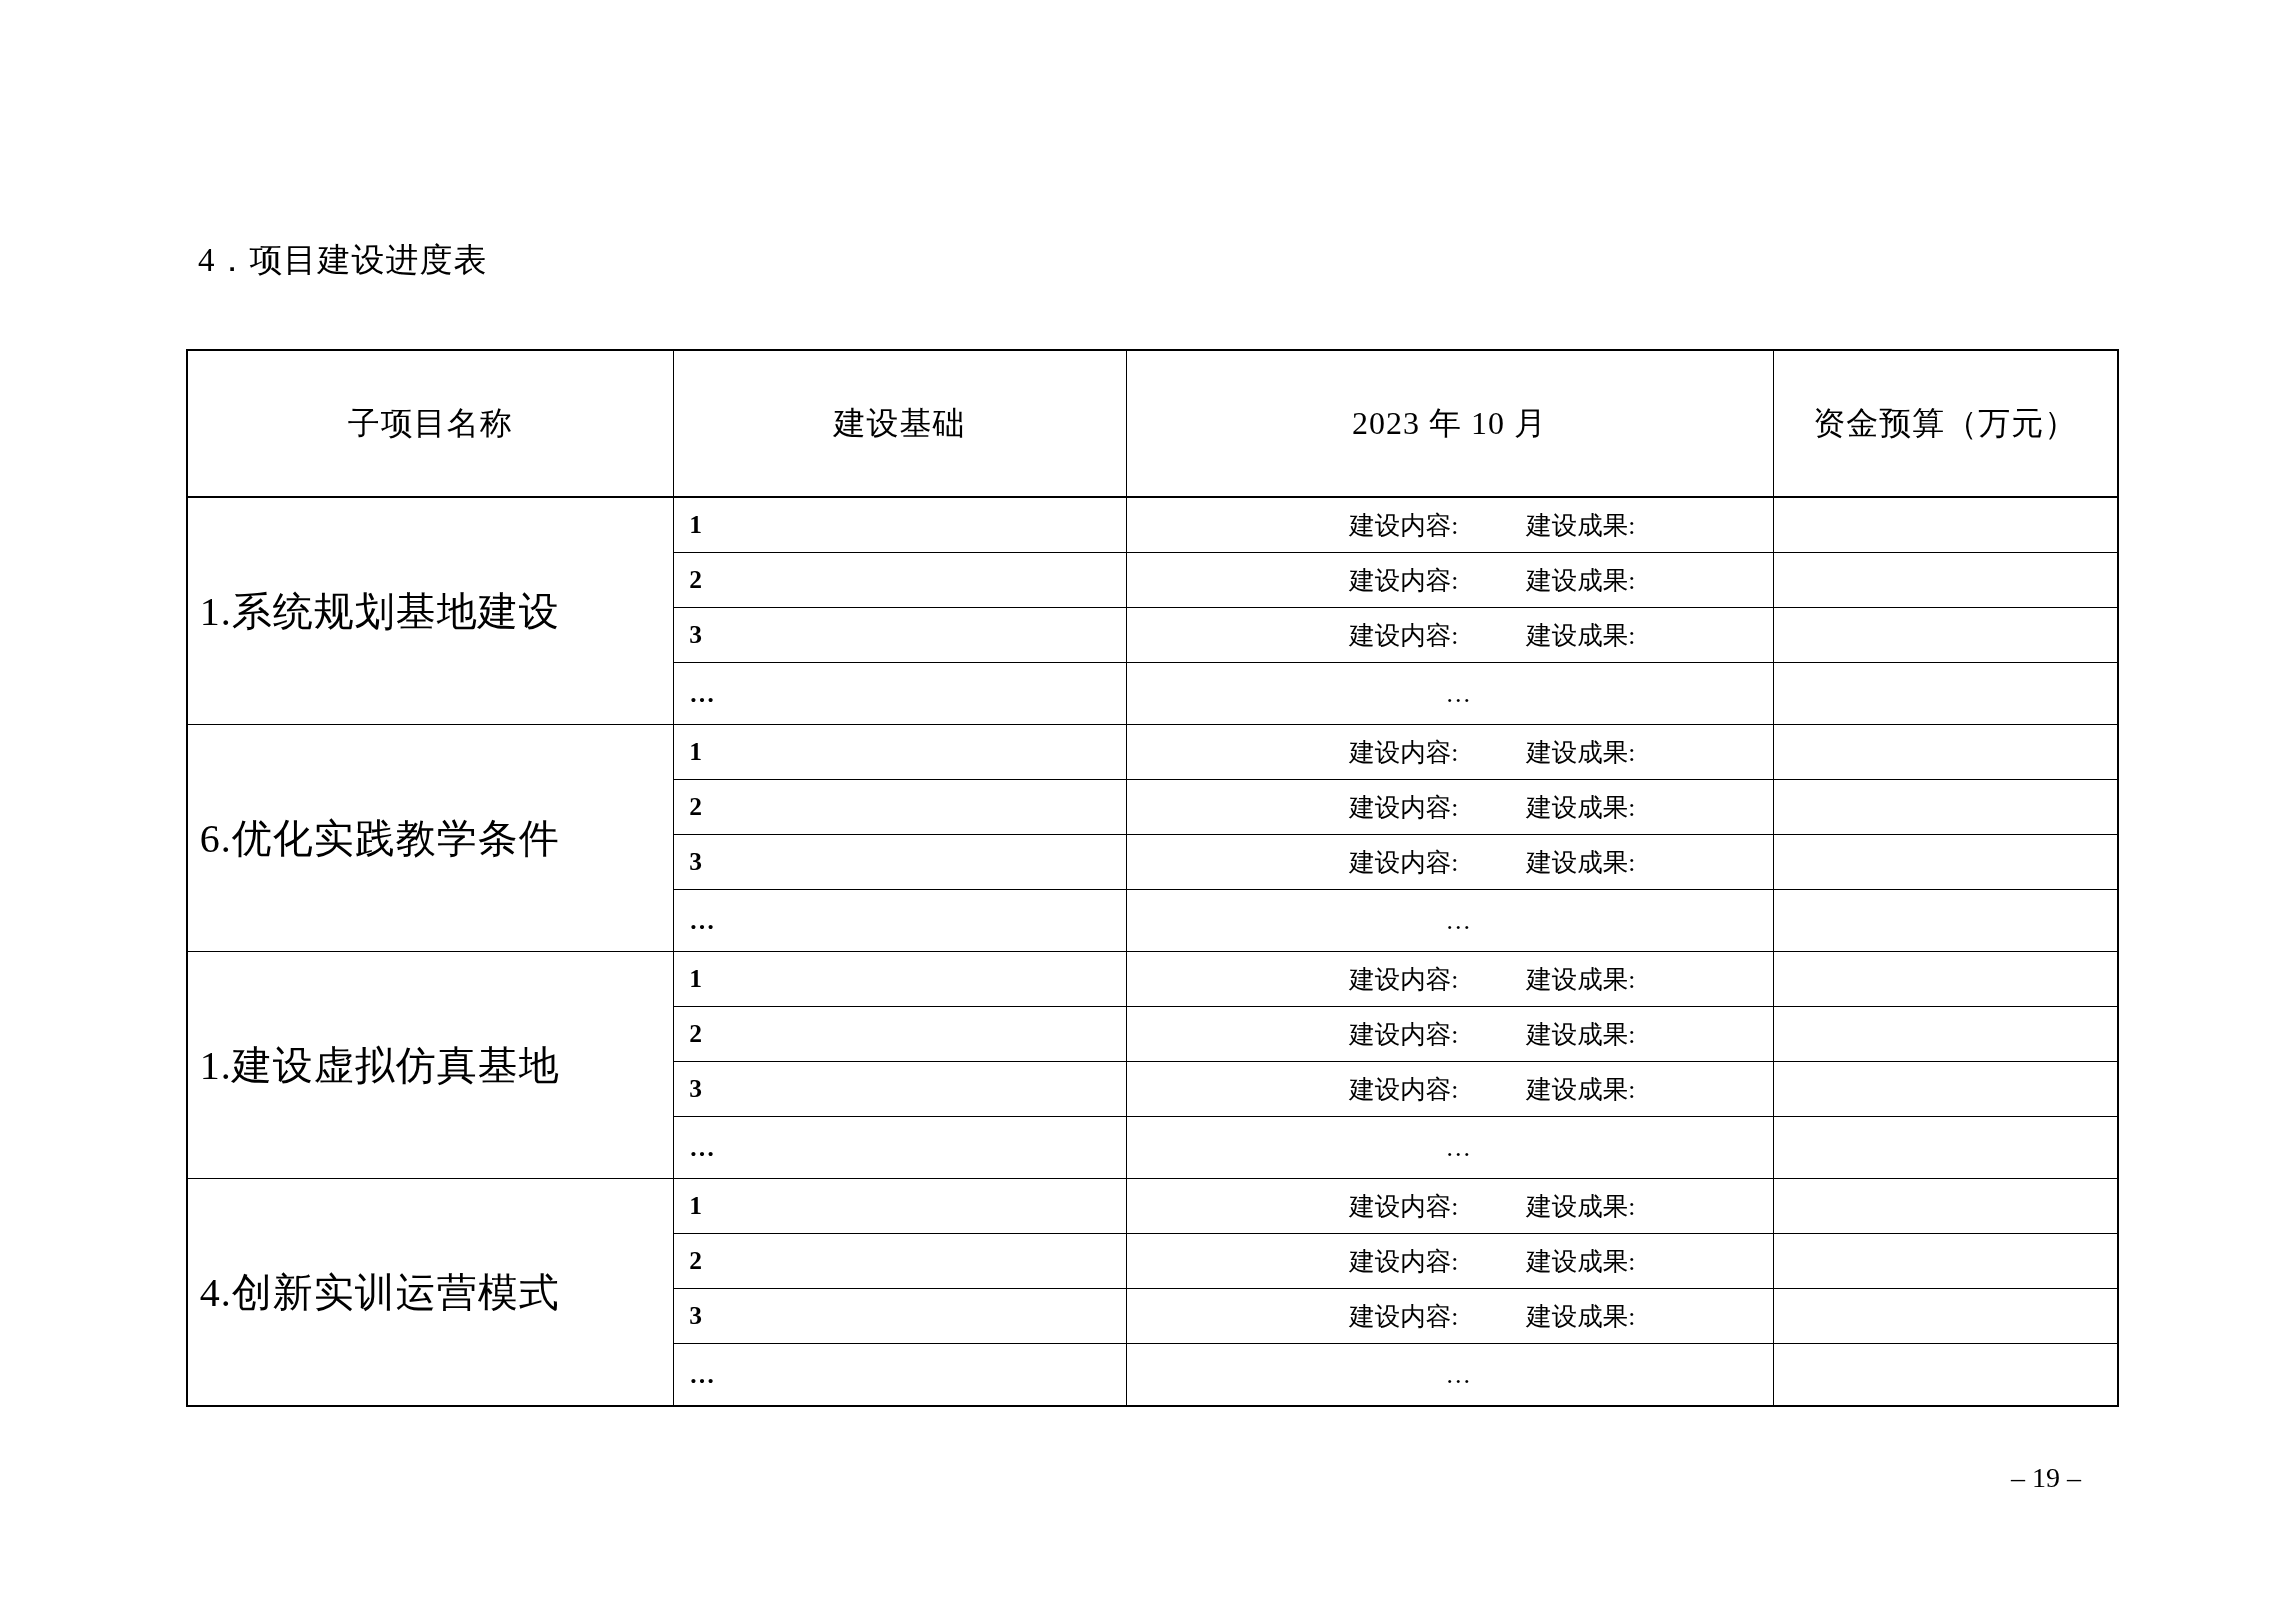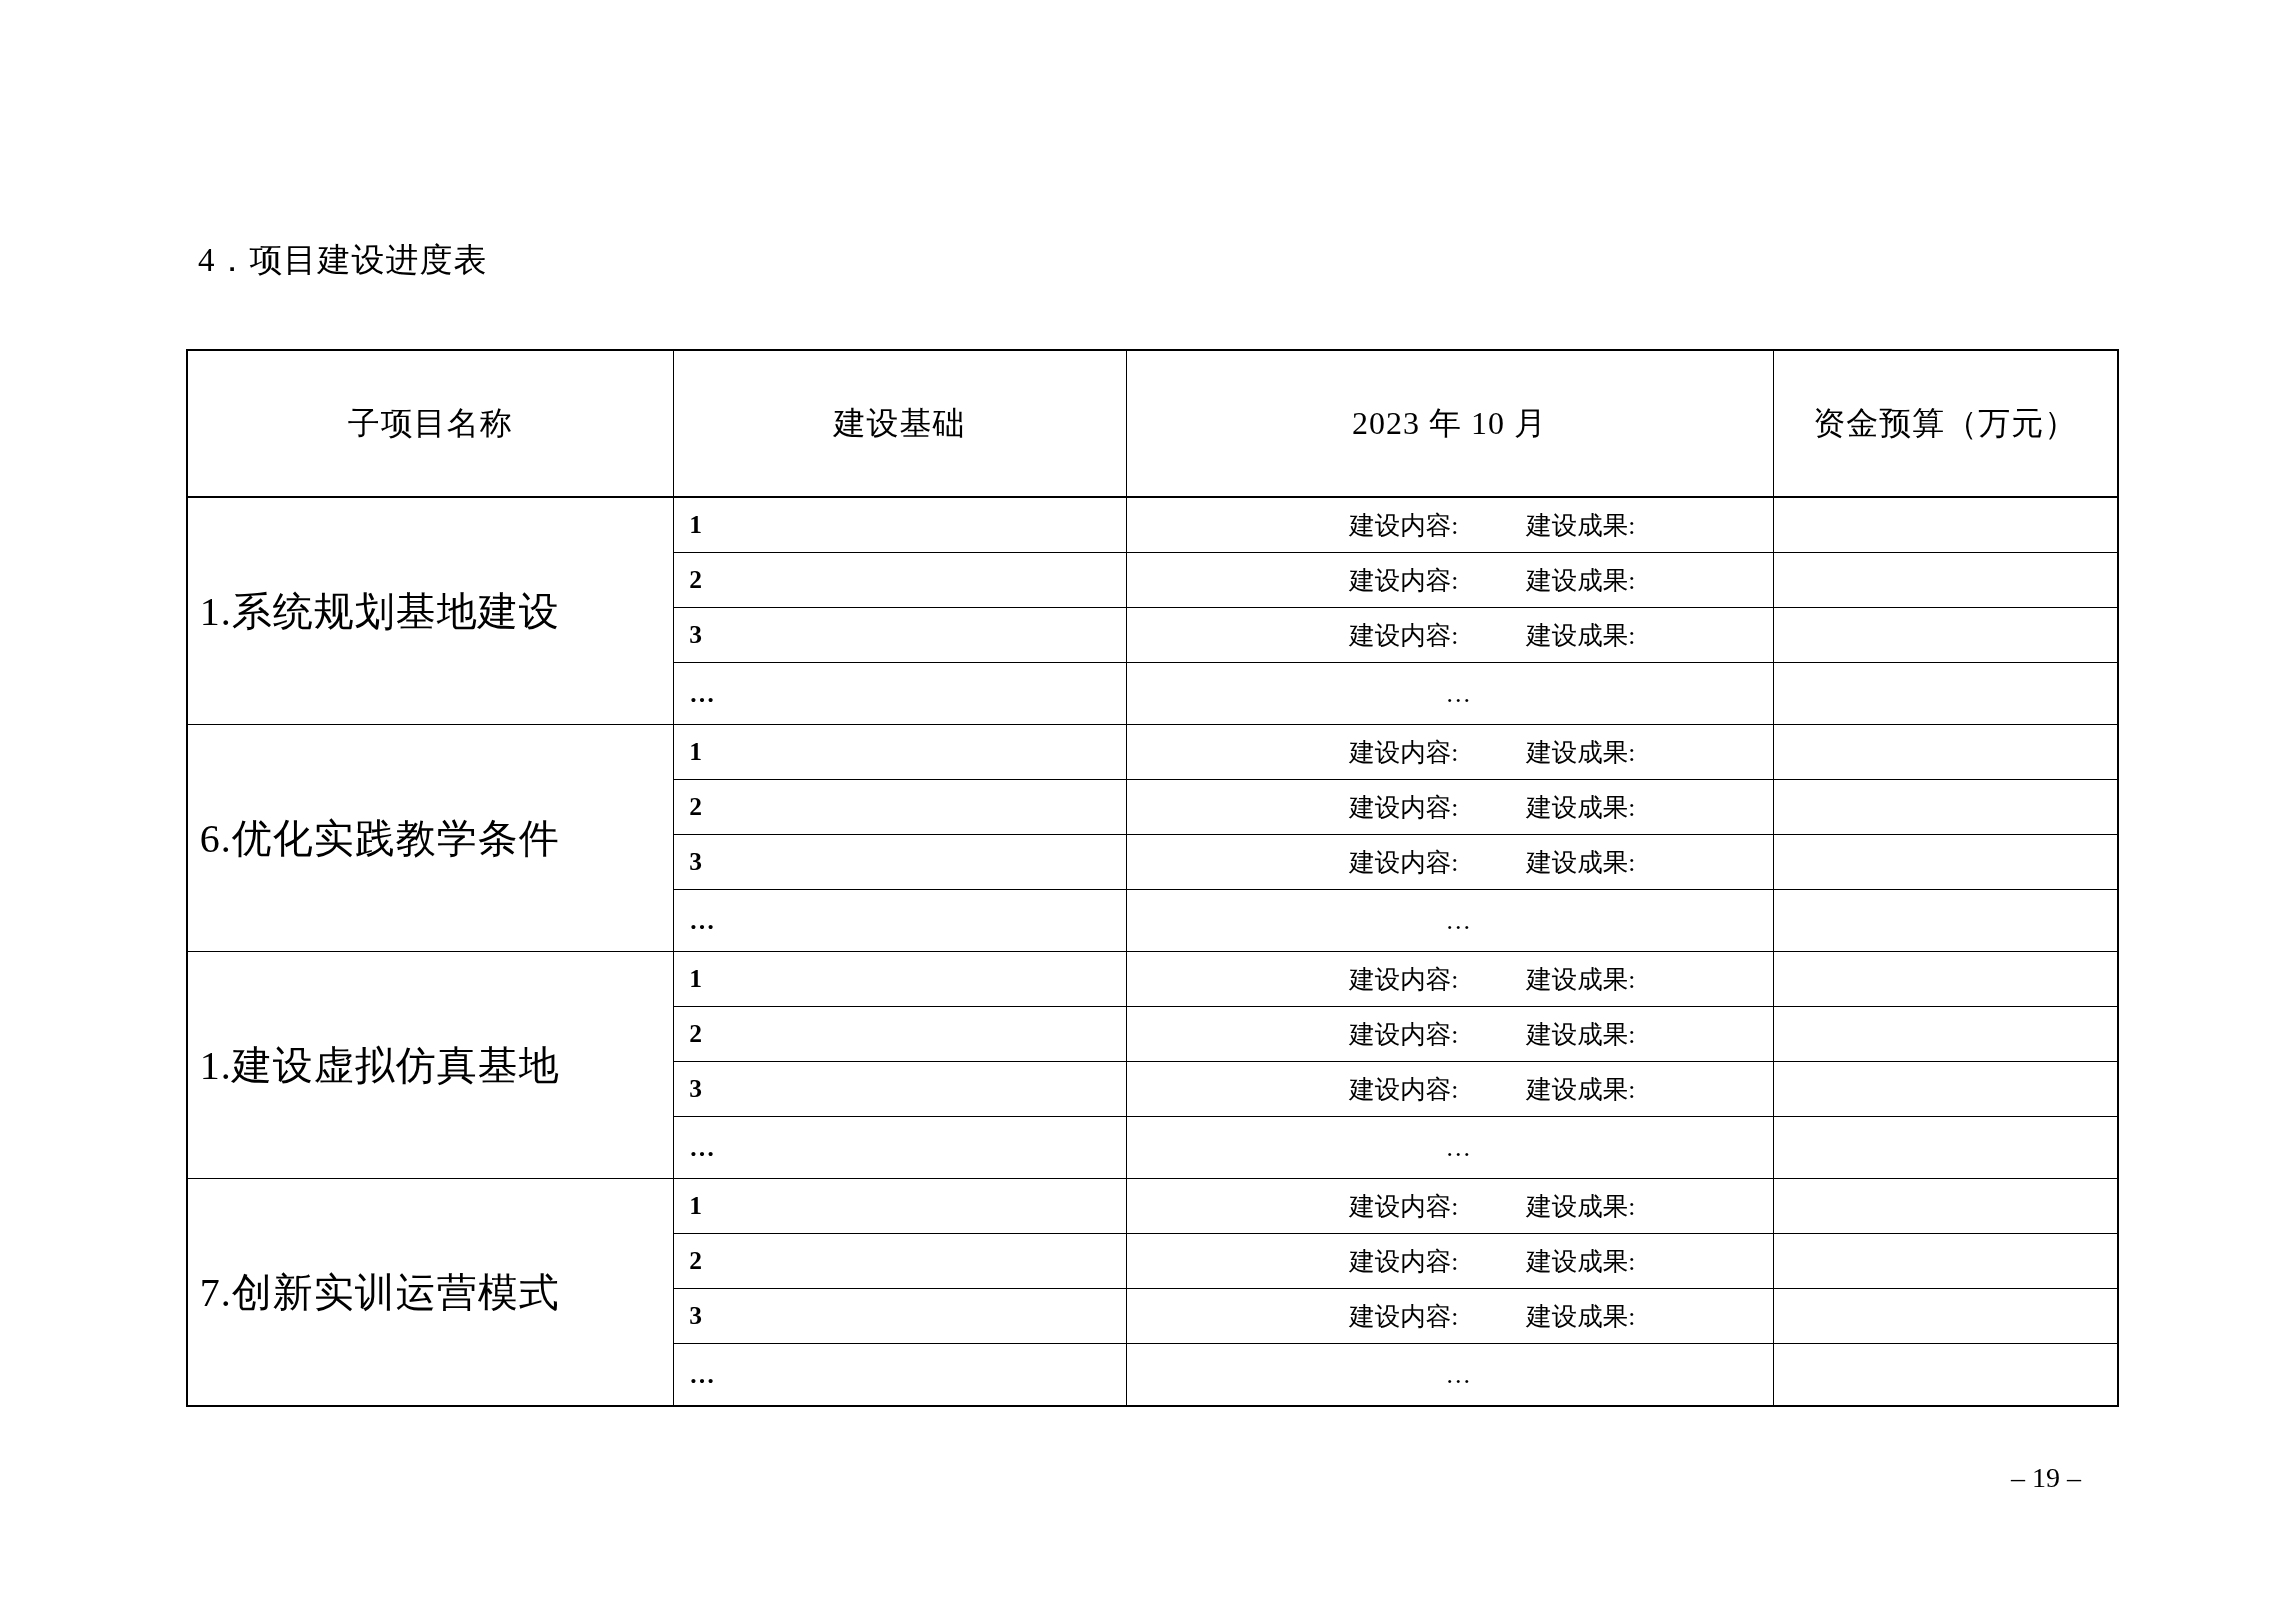--- a/index.html
+++ b/index.html
@@ -161,21 +161,21 @@
       <td class="c3"><span class="content-lbl">建设内容:</span><span>建设成果:</span></td>
       <td class="c4"></td>
     </tr>
     <tr class="r-dots">
       <td class="c2">…</td>
       <td class="c3">…</td>
       <td class="c4"></td>
     </tr>
 
     <tr class="r-num">
-      <td class="c1" rowspan="4">7.创新实训运营模式</td>
+      <td class="c1" rowspan="4">4.创新实训运营模式</td>
       <td class="c2">1</td>
       <td class="c3"><span class="content-lbl">建设内容:</span><span>建设成果:</span></td>
       <td class="c4"></td>
     </tr>
     <tr class="r-num">
       <td class="c2">2</td>
       <td class="c3"><span class="content-lbl">建设内容:</span><span>建设成果:</span></td>
       <td class="c4"></td>
     </tr>
     <tr class="r-num">

